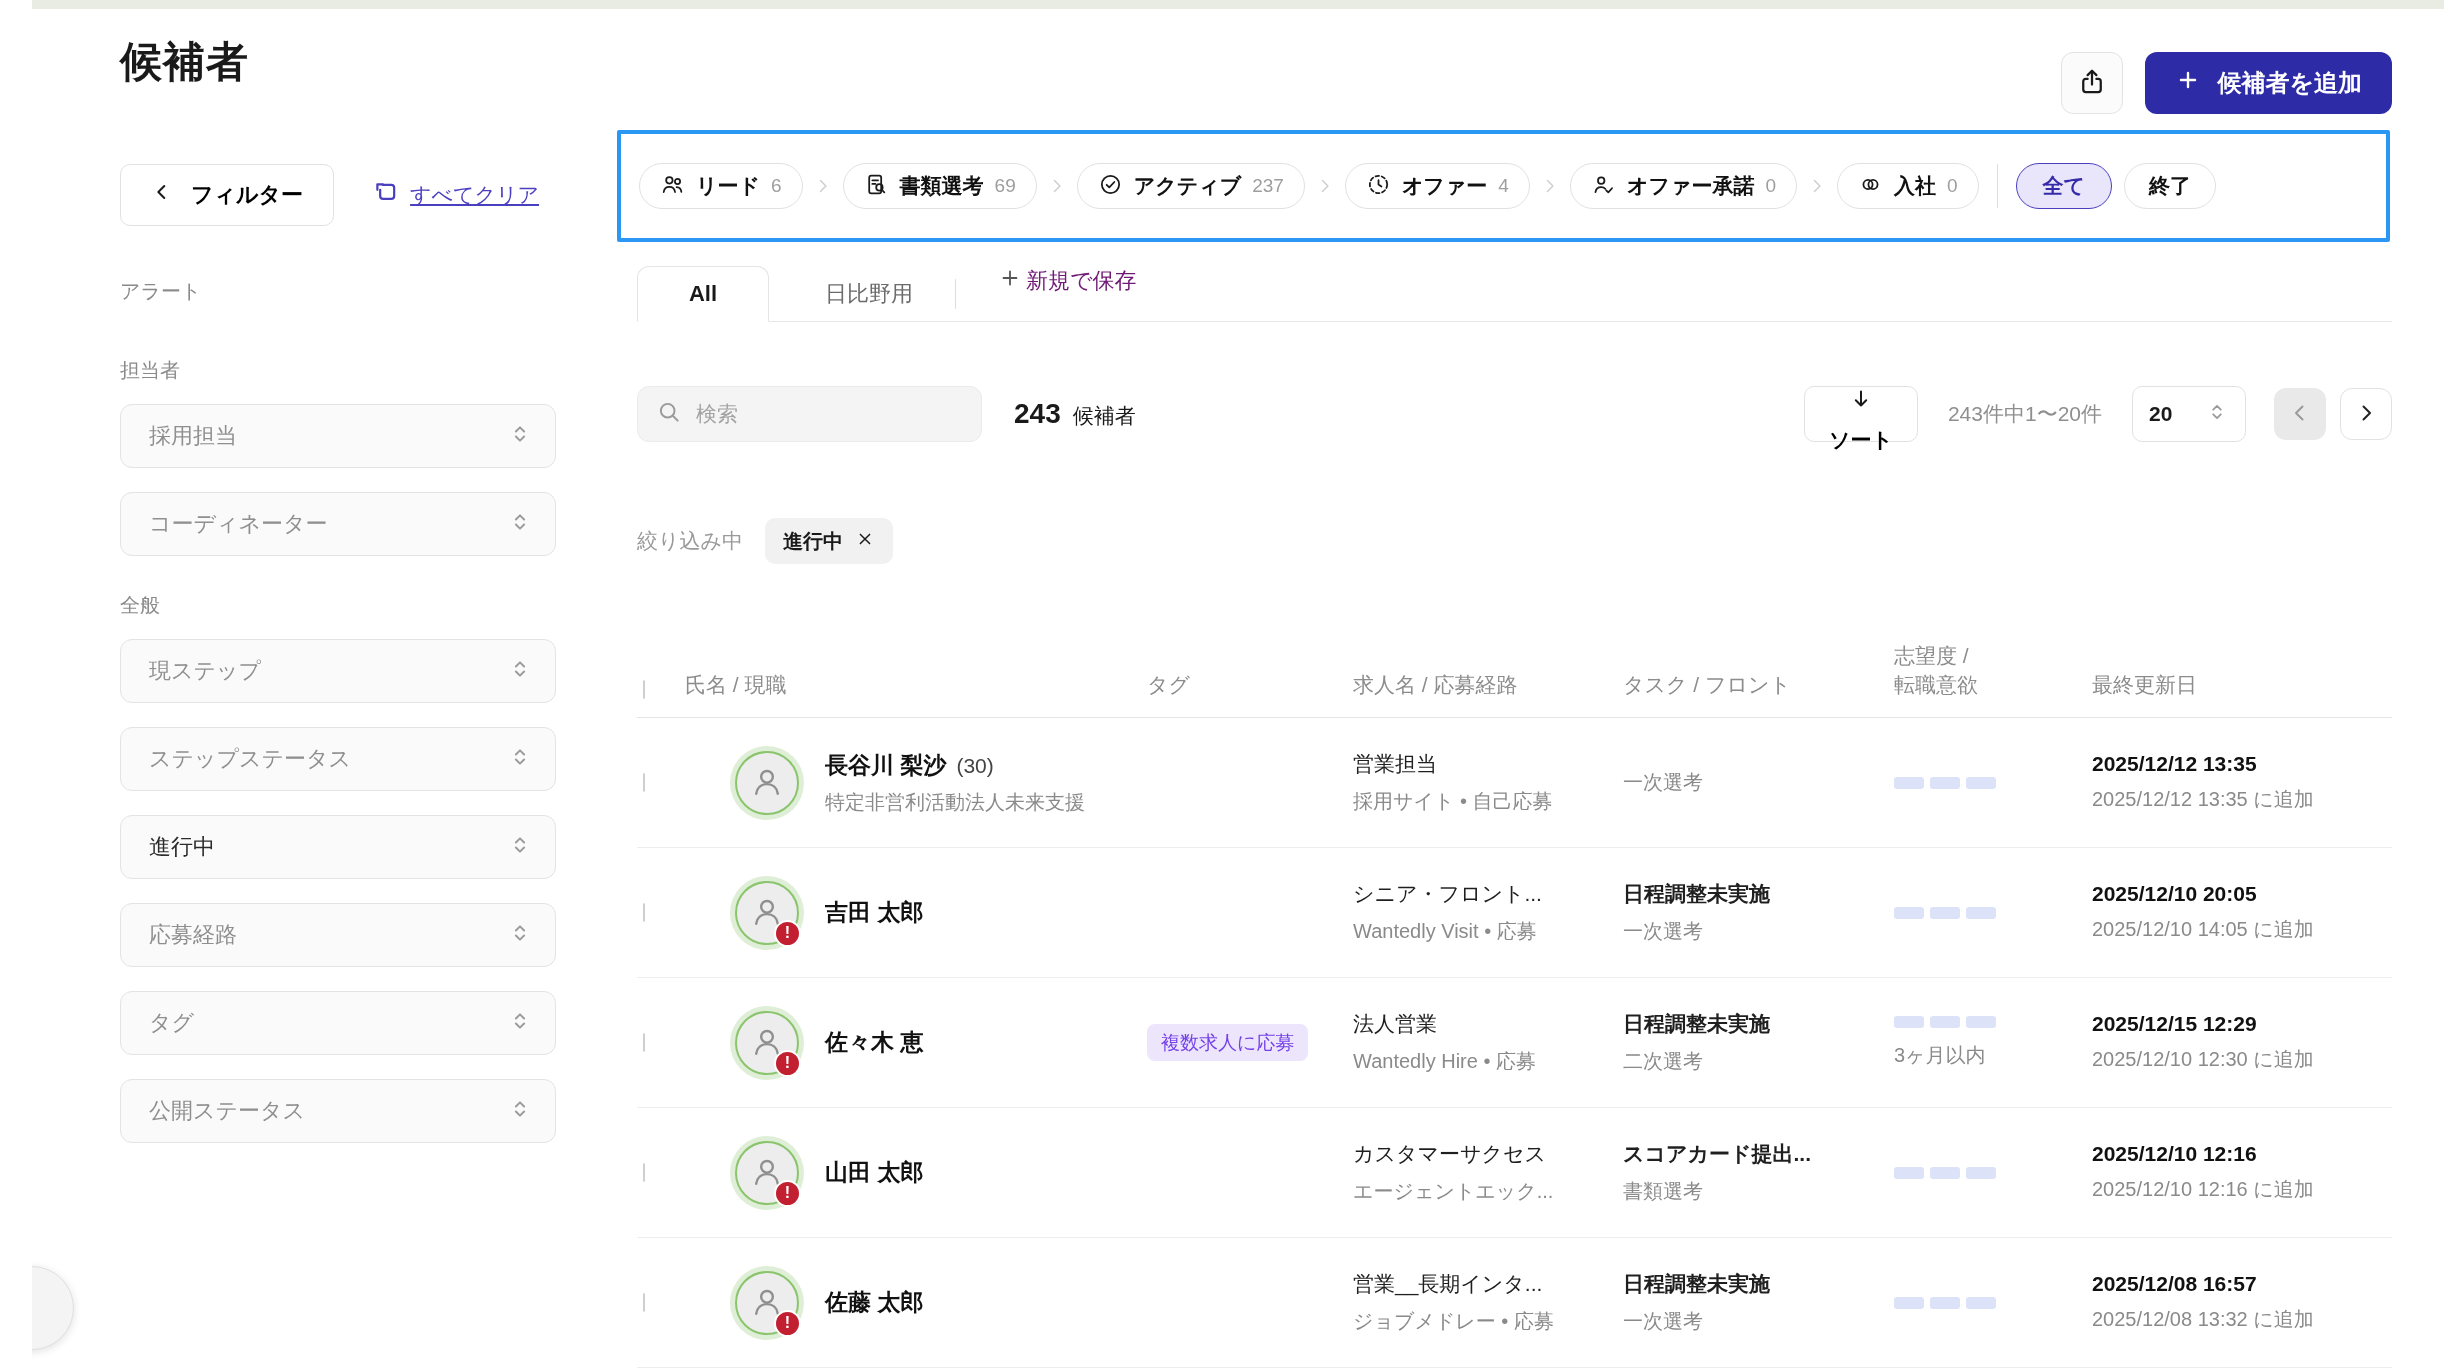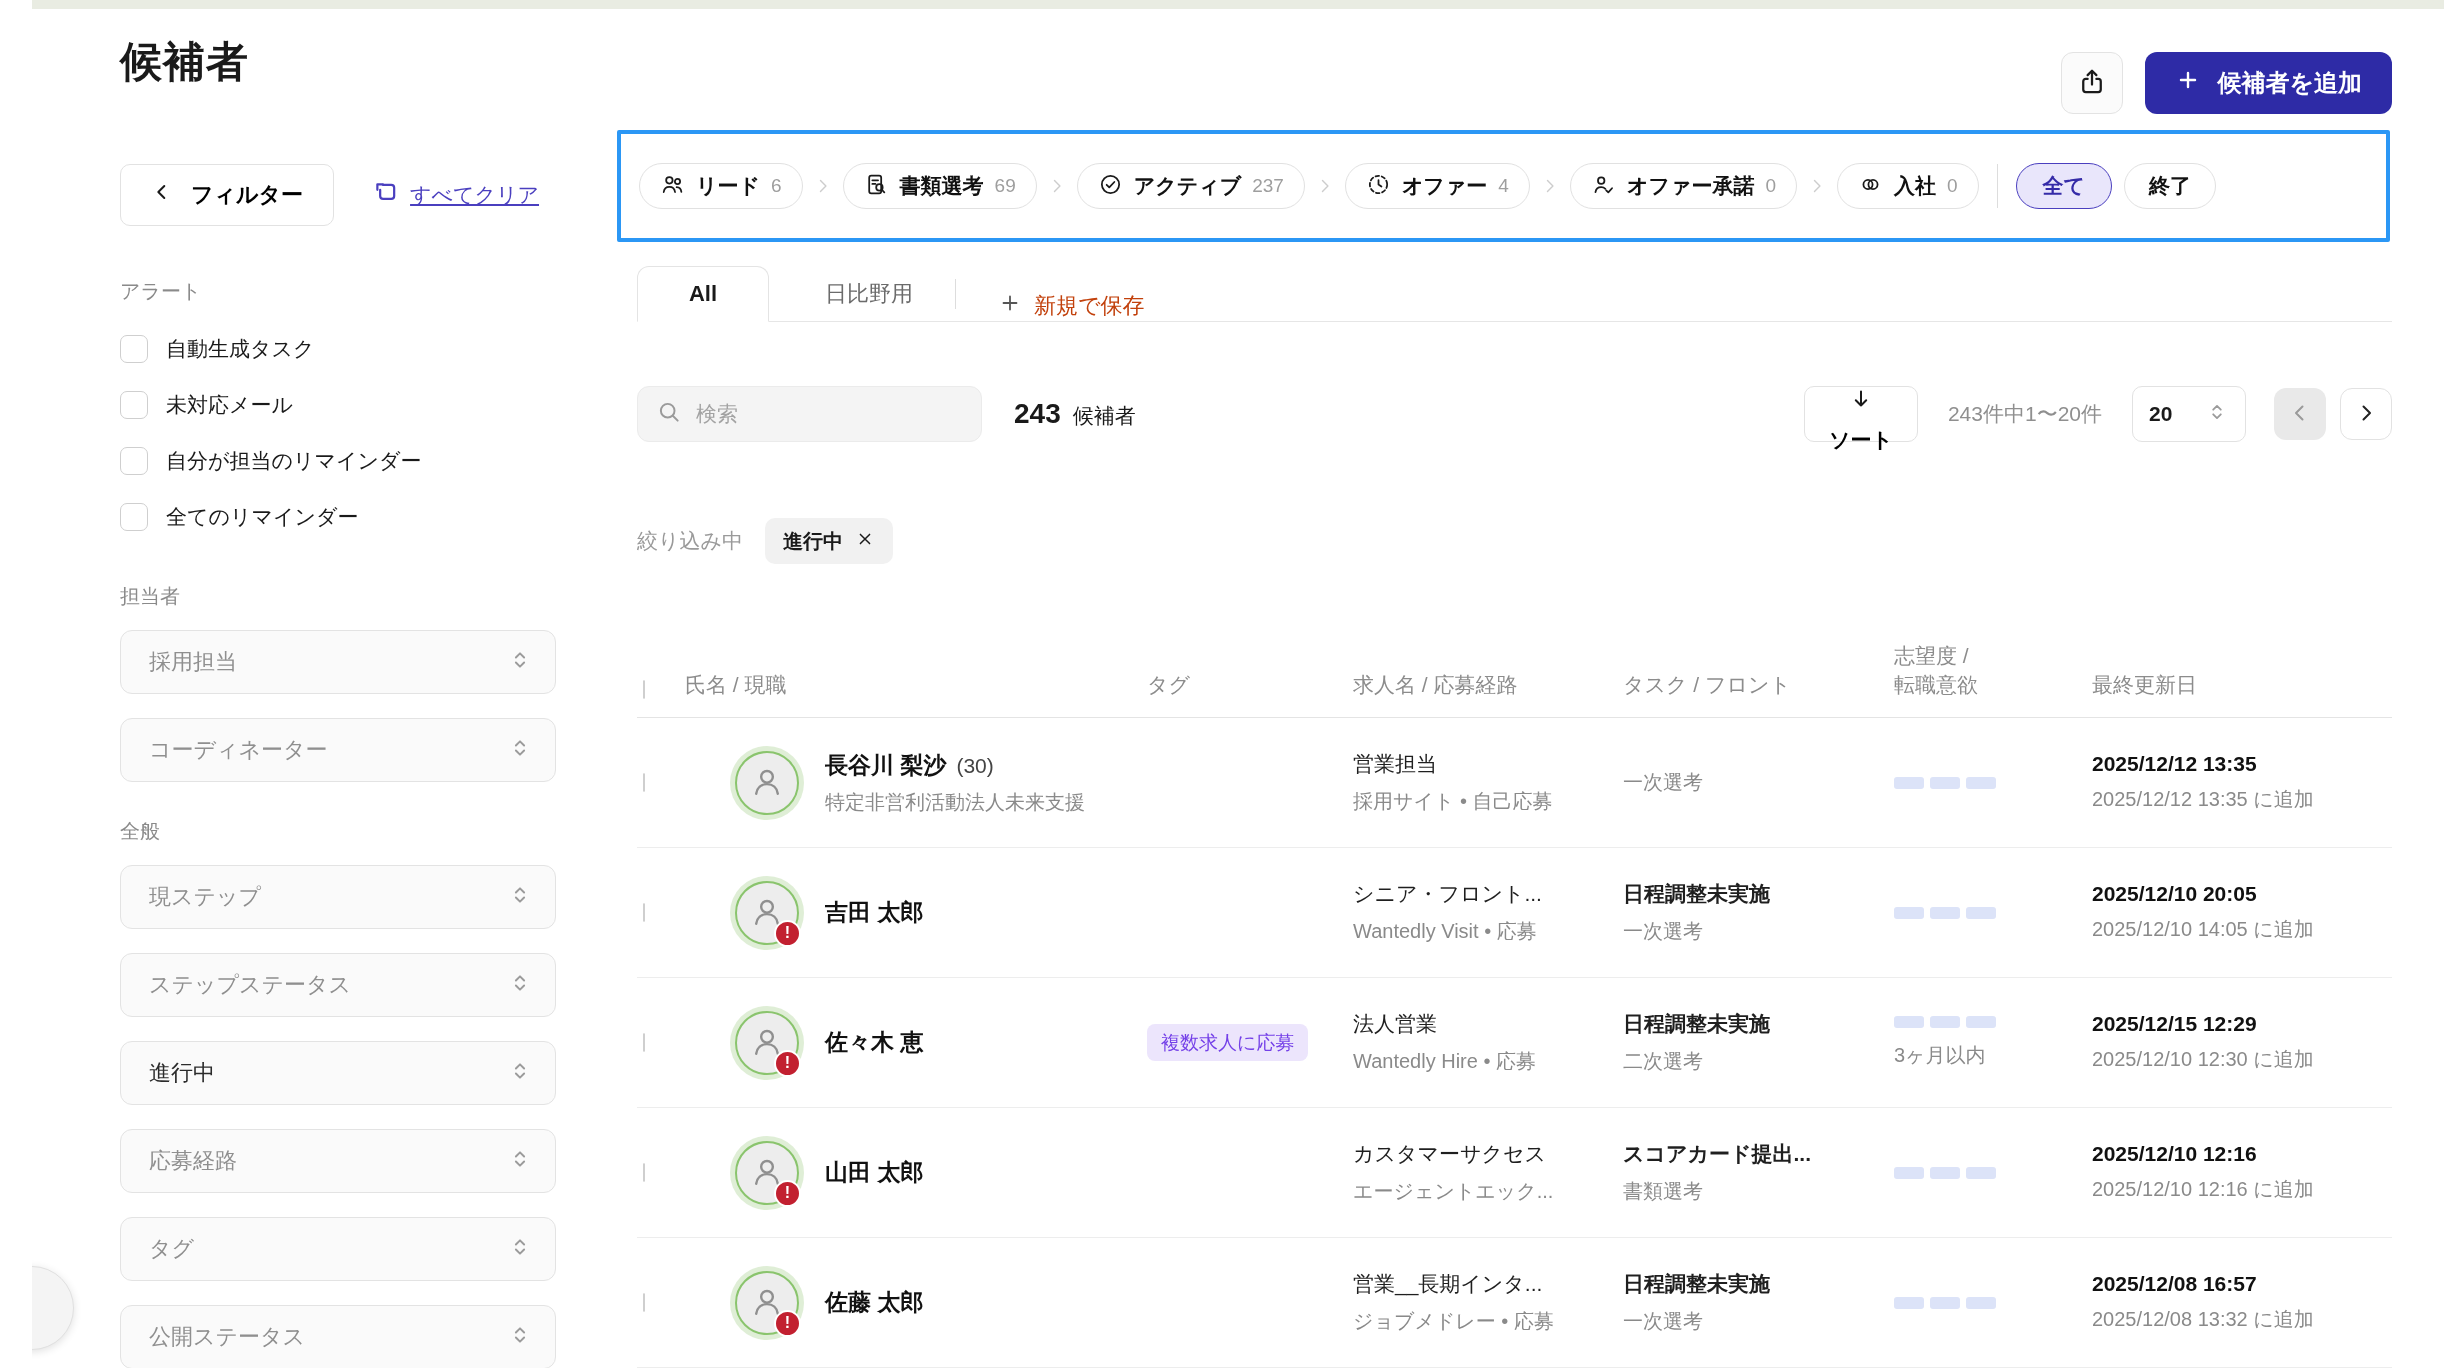--- a/index.html
+++ b/index.html
@@ -39,21 +39,21 @@
   .stage-sep { margin:0 10px; display:flex; align-items:center; }
   .pipe-divider { width:1px; height:44px; background:#ddd; margin:0 18px; }
   .pill-all { height:46px; border:1.5px solid var(--link,#4a3fbf); border-radius:23px; background:#e9e6fb; color:#352ba8; font-size:21px; font-weight:700; display:flex; align-items:center; padding:0 26px; margin-right:12px; cursor:pointer; white-space:nowrap; }
   .pill-end { height:46px; border:1px solid #e1e1e1; border-radius:23px; background:#fff; color:#111; font-size:21px; font-weight:600; display:flex; align-items:center; padding:0 24px; cursor:pointer; white-space:nowrap; }
 
   
   .tabs-bar { position:absolute; left:605px; top:266px; width:1755px; height:56px; border-bottom:1px solid #e6e6e6; display:flex; align-items:stretch; }
   .tab-active { width:132px; border:1px solid #e4e4e4; border-bottom:1px solid #fff; margin-bottom:-1px; border-radius:12px 12px 0 0; background:#fff; display:flex; align-items:center; justify-content:center; font-size:22px; font-weight:700; cursor:pointer; }
   .tab-plain { display:flex; align-items:center; margin-left:56px; font-size:22px; color:#6b6b6b; cursor:pointer; }
   .tab-sep { width:1px; height:30px; background:#ddd; margin:auto 42px; }
-  .tab-new { display:flex; align-items:flex-end; gap:12px; font-size:22px; color:#c2410c; cursor:pointer; }
+  .tab-new { display:flex; align-items:flex-start; gap:4px; font-size:22px; color:#701a75; cursor:pointer; }
 
   
   .toolbar { position:absolute; left:605px; top:385px; width:1755px; height:58px; display:flex; align-items:center; }
   .search-box { width:345px; height:56px; background:#f4f4f4; border:1px solid #ebebeb; border-radius:12px; display:flex; align-items:center; gap:14px; padding:0 18px; }
   .search-box input { border:none; outline:none; background:transparent; font-size:21px; font-family:inherit; width:250px; color:#333; }
   .search-box input::placeholder { color:#a3a3a3; }
   .count-group { display:flex; align-items:baseline; margin-left:32px; gap:12px; }
   .count-num { font-size:28px; font-weight:700; }
   .count-label { font-size:21px; font-weight:500; }
   .tb-right { margin-left:auto; display:flex; align-items:center; }
@@ -130,41 +130,20 @@
       <a class="clear-all">
         <span><svg viewBox="0 0 24 24" width="28" height="28" fill="none" stroke="#4a3fbf" stroke-width="1.9" stroke-linecap="round" stroke-linejoin="round">
               <path d="M9.3 5h7.2A2.5 2.5 0 0 1 19 7.5v7a2.5 2.5 0 0 1-2.5 2.5h-7A2.5 2.5 0 0 1 7 14.5V9.3"></path>
               <path d="M4.6 9.3V4.6h4.7"></path>
             </svg></span>
         <span>すべてクリア</span>
       </a>
     </div>
 
     <div class="side-heading">アラート</div>
-    <div class="cb-list" id="alert-list">
-  <div class="cb-item">
-    <span class="cb"></span>
-    <span class="cb-label">自動生成タスク</span>
-  </div>
-
-  <div class="cb-item">
-    <span class="cb"></span>
-    <span class="cb-label">未対応メール</span>
-  </div>
-
-  <div class="cb-item">
-    <span class="cb"></span>
-    <span class="cb-label">自分が担当のリマインダー</span>
-  </div>
-
-  <div class="cb-item">
-    <span class="cb"></span>
-    <span class="cb-label">全てのリマインダー</span>
-  </div>
-</div>
 
     <div class="side-heading">担当者</div>
     <div class="dd-list" id="assignee-list">
   <div class="dropdown">
     <span class="dd-label">採用担当</span>
     <span><svg viewBox="0 0 24 24" width="26" height="26" fill="none" stroke="#9b9b9b" stroke-width="1.8" stroke-linecap="round" stroke-linejoin="round">
               <path d="M8.2 9.7L12 5.9l3.8 3.8M8.2 14.3L12 18.1l3.8-3.8"></path>
             </svg></span>
   </div>
 

